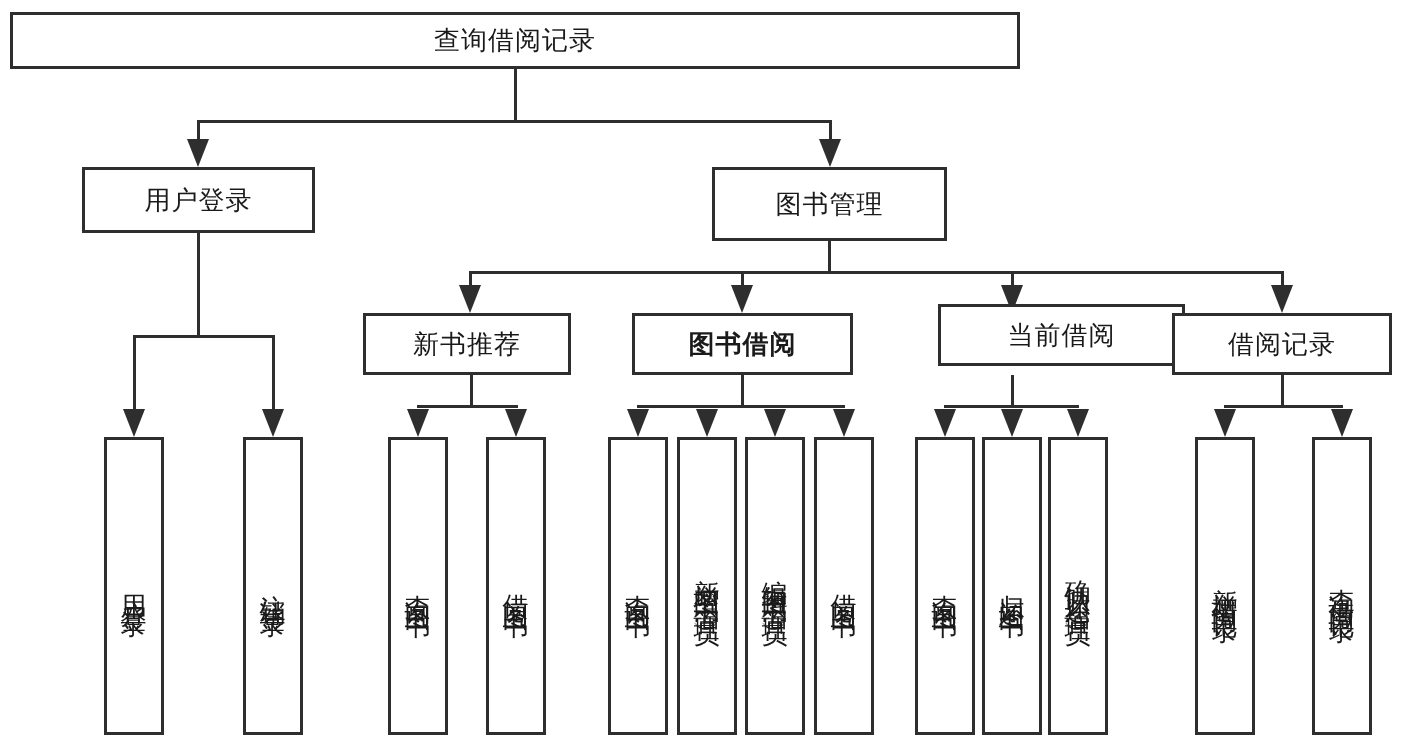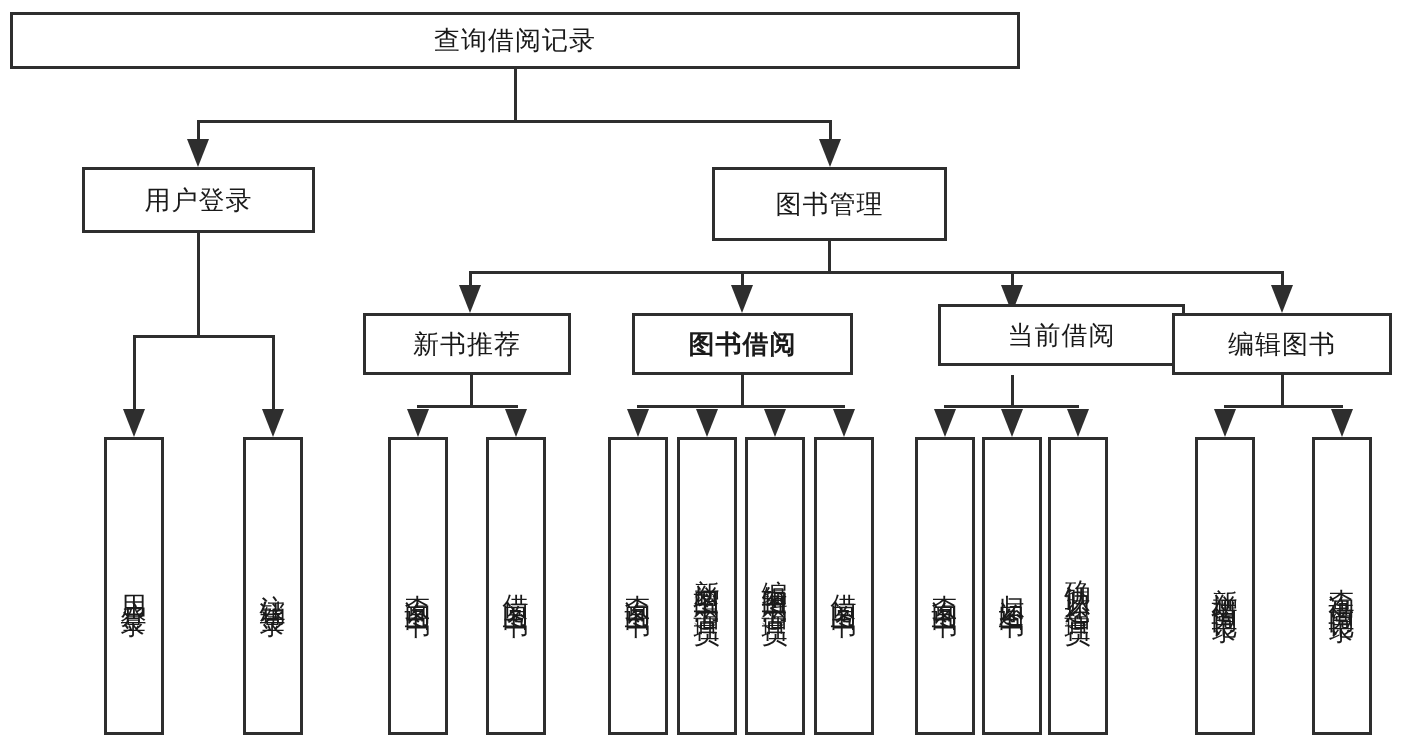--- a/index.html
+++ b/index.html
@@ -97,21 +97,21 @@
   <div class="node" style="left:363px; top:313px; width:208px; height:62px;">
     <span>新书推荐</span>
   </div>
   <div class="node" style="left:632px; top:313px; width:221px; height:62px;font-weight:bold;">
     <span>图书借阅</span>
   </div>
   <div class="node" style="left:902px; top:304px; width:247px; height:62px;margin-left:36px;">
     <span>当前借阅</span>
   </div>
   <div class="node" style="left:1172px; top:313px; width:220px; height:62px;">
-    <span>编辑图书</span>
+    <span>借阅记录</span>
   </div>
 
   <div class="vline" style="left:470px; top:375px; height:33px;"></div>
   <div class="hline" style="left:417px; top:405px; width:101px;"></div>
   <div class="arrow" style="left:407px; top:409px;"></div>
   <div class="arrow" style="left:505px; top:409px;"></div>
 
   <div class="vline" style="left:741px; top:375px; height:33px;"></div>
   <div class="hline" style="left:637px; top:405px; width:208px;"></div>
   <div class="arrow" style="left:627px; top:409px;"></div>

